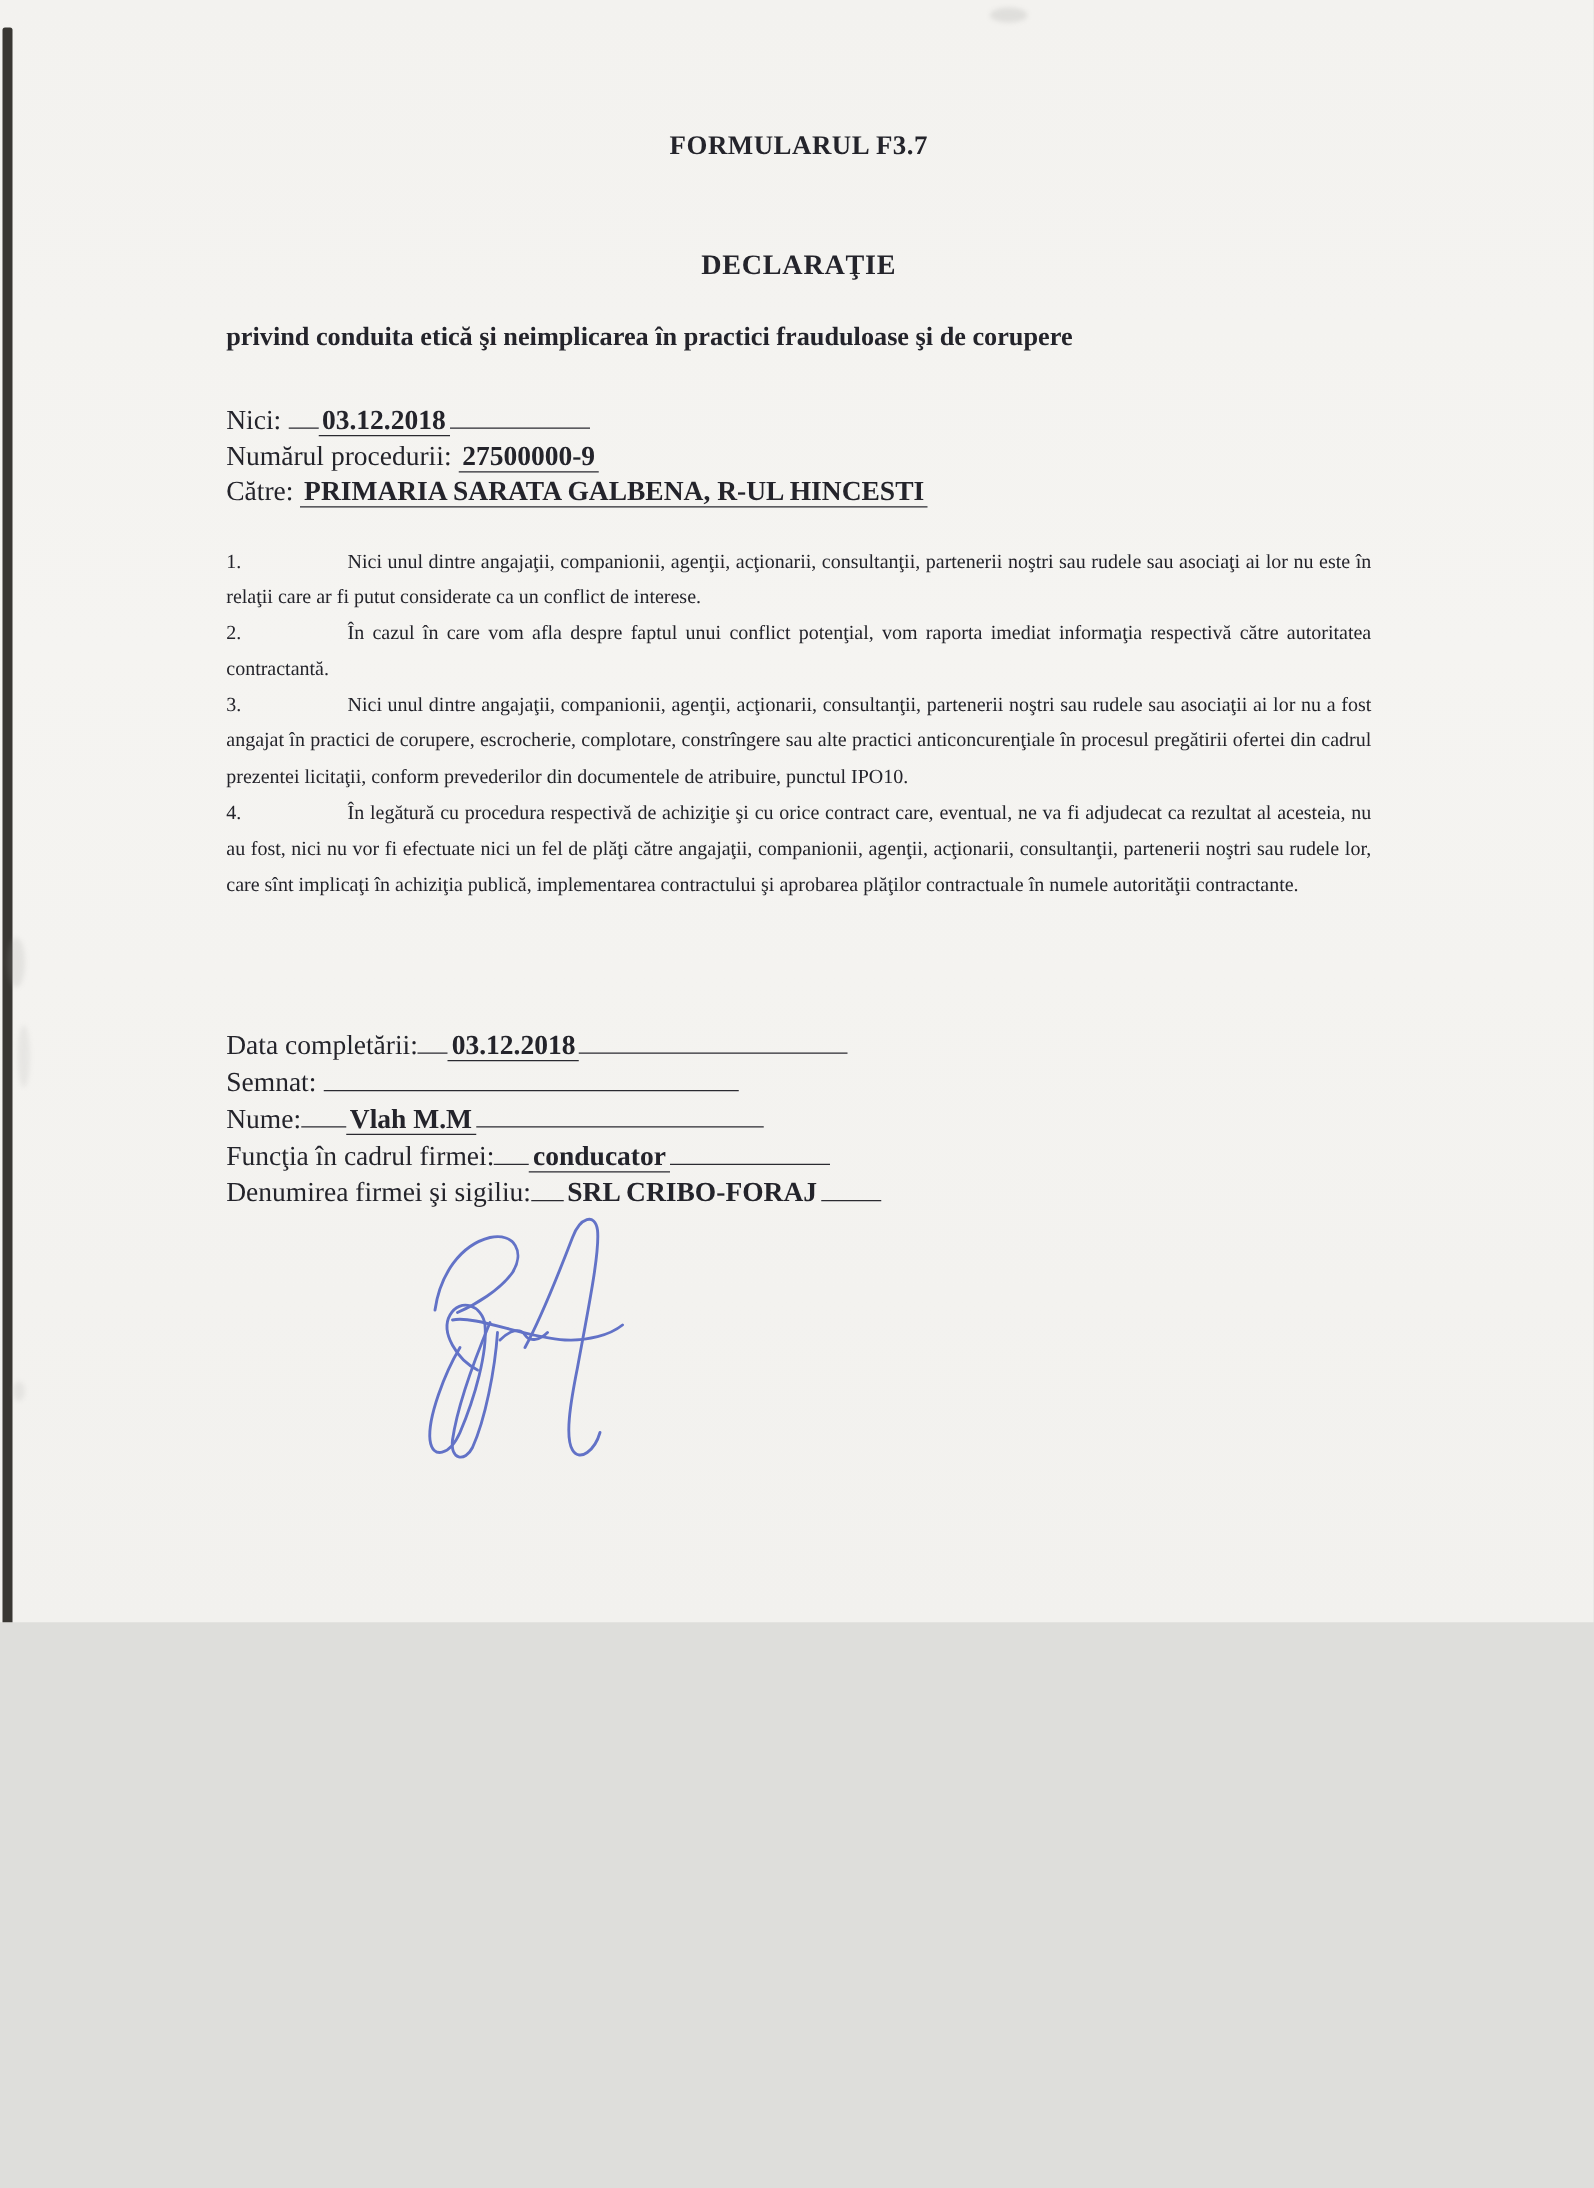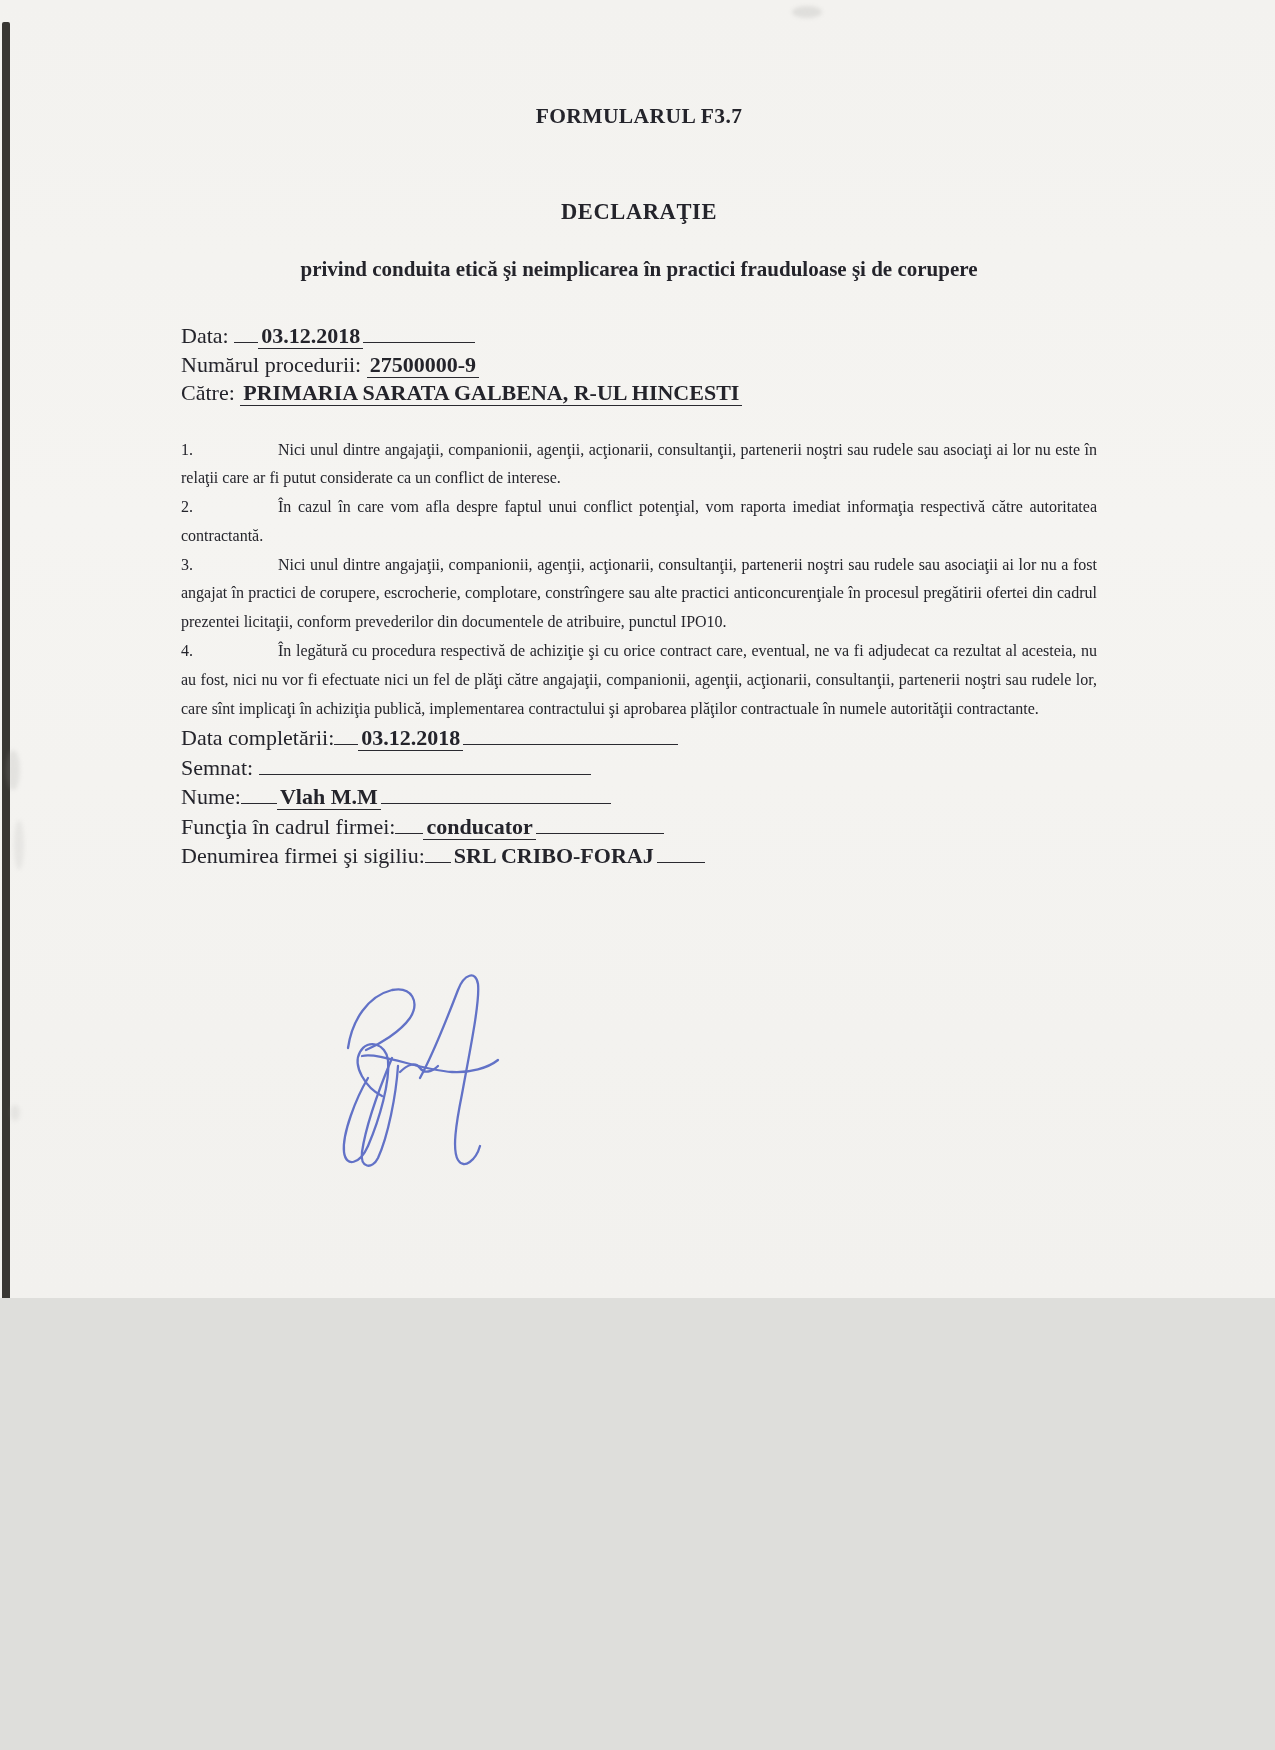--- a/index.html
+++ b/index.html
@@ -2,34 +2,34 @@
 <html><head>
 <meta charset="utf-8">
 <style>
   html,body{margin:0;padding:0;background:#dededb;}
   .page{position:relative;width:1275px;height:1298px;background:linear-gradient(180deg,#f3f2ef 0%,#f5f4f1 40%,#f2f1ee 100%);overflow:hidden;font-family:"Liberation Serif","DejaVu Serif",serif;color:#24242b;}
   .scan-edge{position:absolute;left:2px;top:22px;width:8px;height:1728px;background:#393733;border-radius:2px;}
   .smudge{position:absolute;background:#9a9a98;border-radius:50%;filter:blur(2px);}
   .doc{position:absolute;left:181px;top:0;width:916px;}
   .form-code{margin-top:104px;text-align:center;font-weight:bold;font-size:21.5px;letter-spacing:.4px;}
   .title{margin:70px 0 0;text-align:center;font-weight:bold;font-size:22.5px;letter-spacing:.6px;}
-  .subtitle{margin-top:32px;text-align:center;font-weight:bold;font-size:21px;}
+  .subtitle{margin-top:32px;text-align:left;font-weight:bold;font-size:21px;}
   .fields{margin-top:40px;font-size:22px;line-height:28.5px;}
   .lbl{white-space:nowrap;}
   .filled{font-weight:bold;border-bottom:1.8px solid #2a2a30;padding:0 3px;}
   .nofill{font-weight:bold;padding:0 3px;}
   .rule{display:inline-block;height:2px;border-bottom:1.8px solid #2a2a30;}
   .r24{width:24px;}.r36{width:36px;}.r28{width:28px;}.r26{width:26px;}
   .r112{width:112px;}.r128{width:128px;}.r215{width:215px;}.r230{width:230px;}.r332{width:332px;}.r48{width:48px;}
   .body-p{margin:34px 0 0;font-size:22px;line-height:29px;text-align:justify;}
   .it{font-style:italic;}
   .clauses{margin-top:28px;}
   .clause{margin:0;font-size:16px;line-height:28.8px;text-align:justify;}
   .num{display:inline-block;width:97px;}
-  .sig{font-size:22px;line-height:29.5px;}
+  .sig{margin-top:98px;font-size:22px;line-height:29.5px;}
   .sig div{white-space:nowrap;}
   .stamp{position:absolute;left:945px;top:1434px;width:230px;height:230px;transform:rotate(-8deg);opacity:.93;}
   .signature{position:absolute;left:280px;top:950px;width:280px;height:240px;}
 </style>
 </head>
 <body>
 
 <div class="page">
 
   <div class="scan-edge"></div>
@@ -40,21 +40,21 @@
   <div class="smudge" style="left:16px;top:1428px;width:10px;height:14px;opacity:.15;"></div>
 
   <div class="doc">
 
     <div class="form-code">FORMULARUL F3.7</div>
     <div class="title">DECLARAŢIE</div>
     <div class="subtitle">privind conduita etică şi neimplicarea în practici frauduloase şi de corupere</div>
 
     <div class="fields">
       <div>
-        <span class="lbl">Data:</span>
+        <span class="lbl">Nici:</span>
         <span class="rule r24"></span><span class="filled">03.12.2018</span><span class="rule r112"></span>
       </div>
       <div>
         <span class="lbl">Numărul procedurii:</span>
         <span class="filled">27500000-9</span>
       </div>
       <div>
         <span class="lbl">Către:</span>
         <span class="filled">PRIMARIA SARATA GALBENA, R-UL HINCESTI</span>
       </div>

